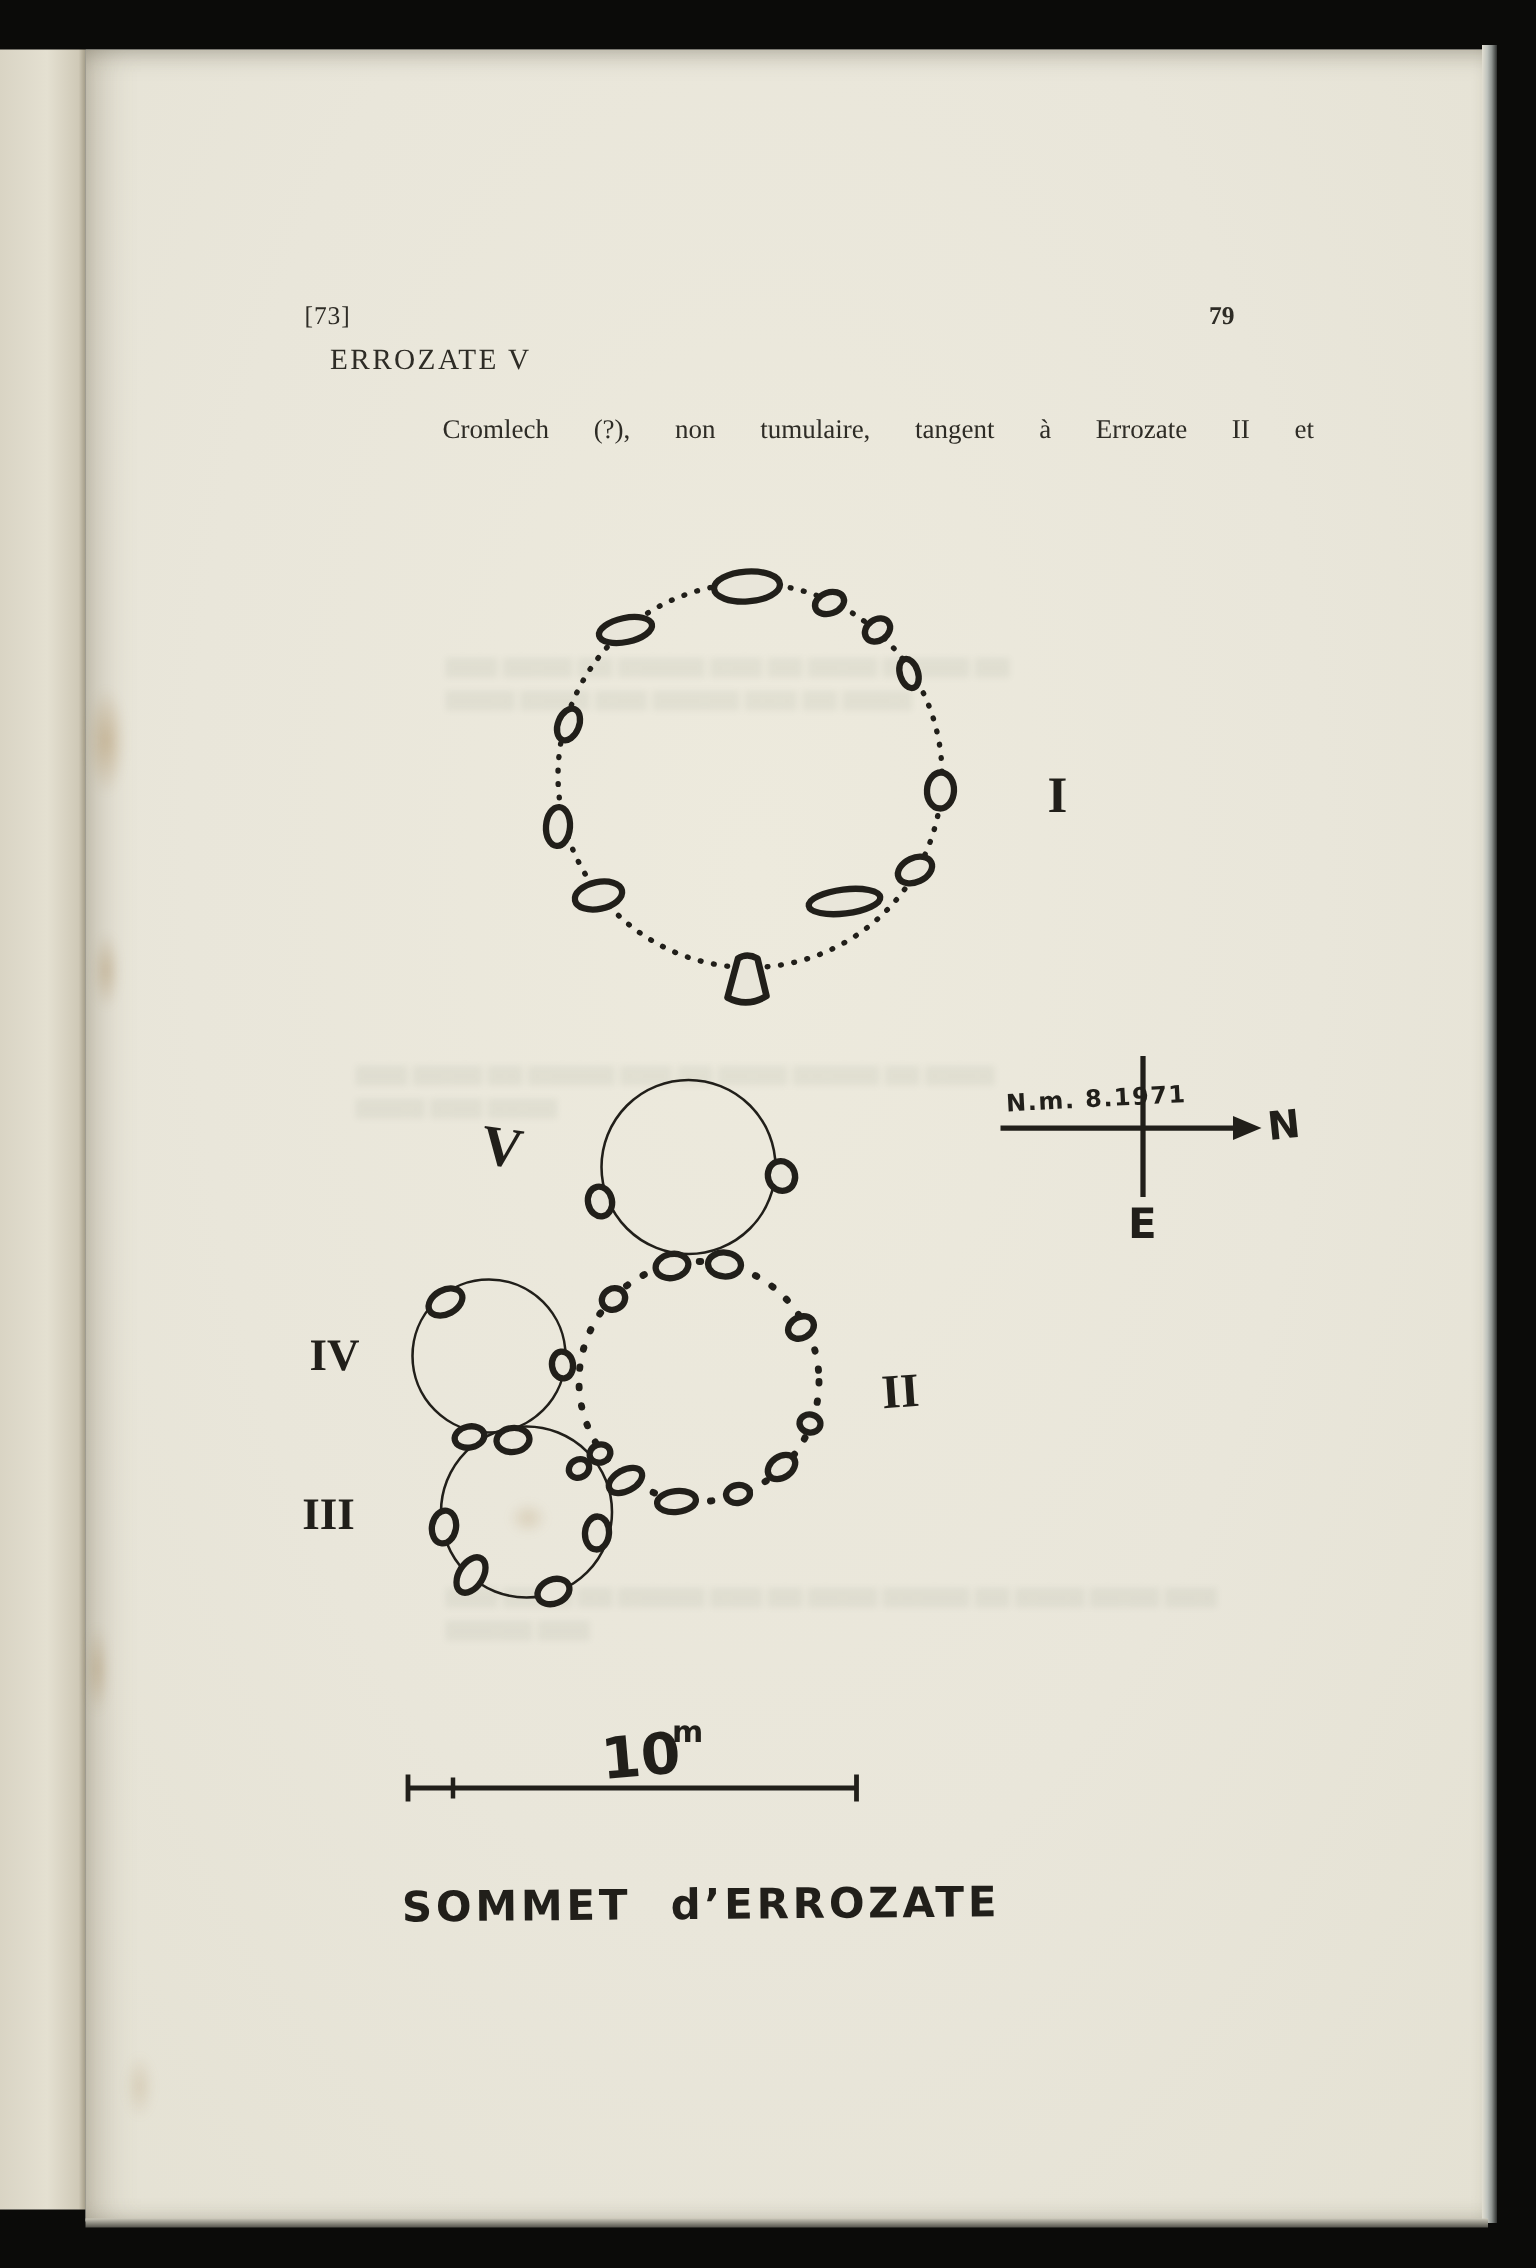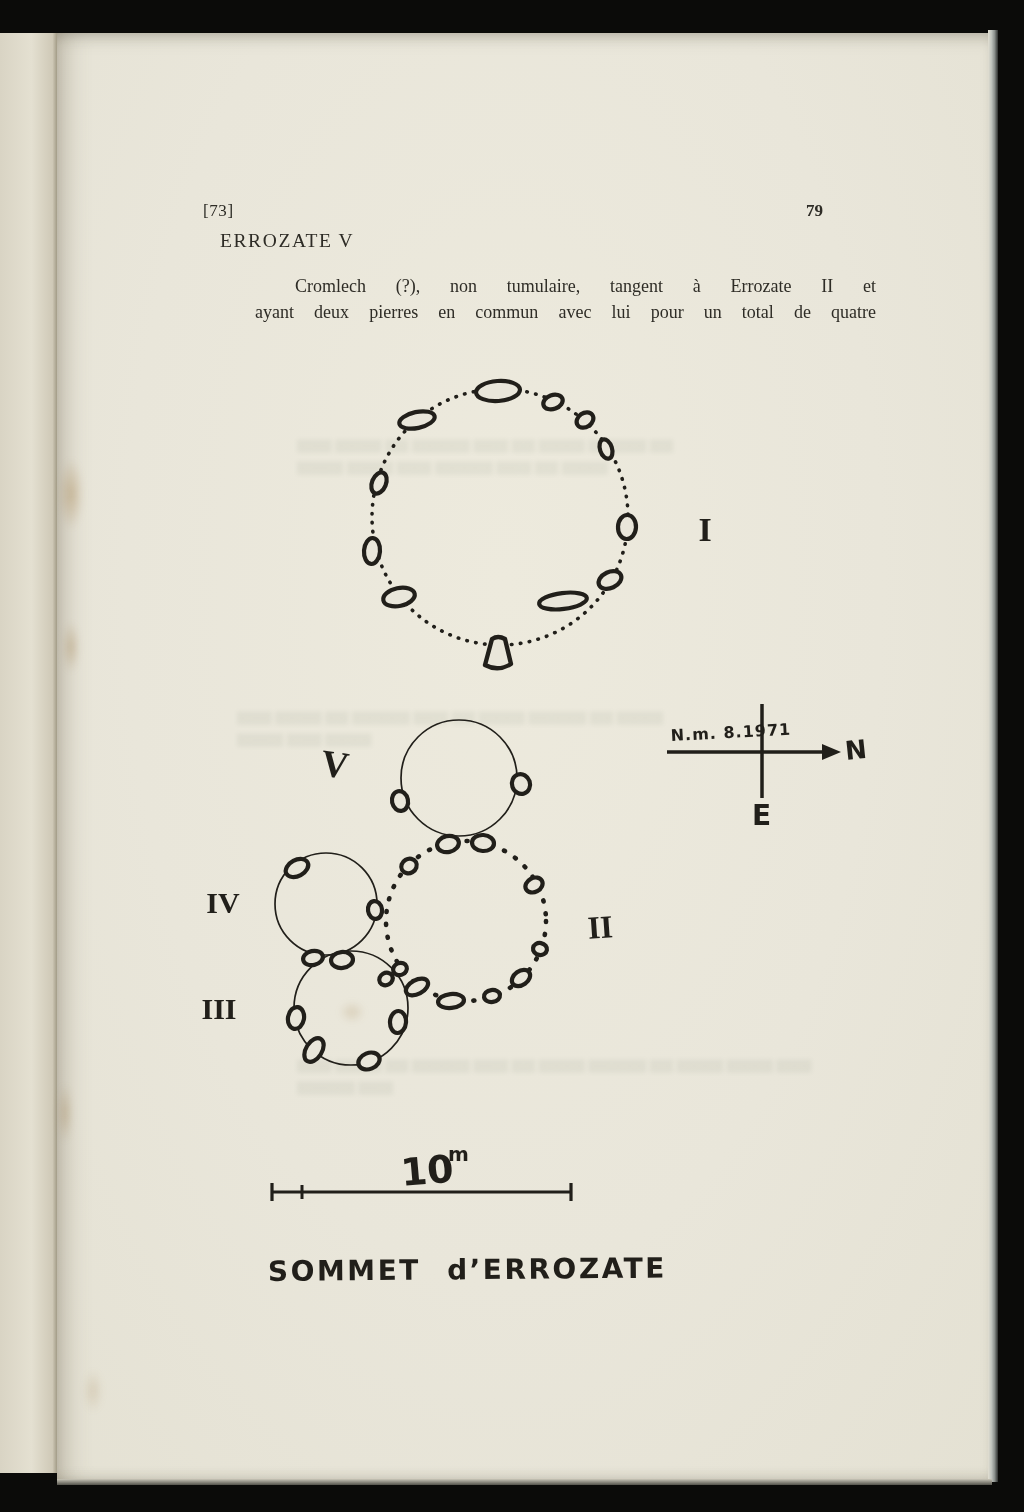--- a/index.html
+++ b/index.html
@@ -58,21 +58,20 @@
 
     <header class="running-head">
       <span class="ref">[73]</span>
       <span class="num">79</span>
     </header>
 
     <h1 class="section-title">ERROZATE V</h1>
 
     <div class="body-text">
       <div class="bline indent">Cromlech (?), non tumulaire, tangent à Errozate II et</div>
-      <div class="bline">ayant deux pierres en commun avec lui pour un total de quatre</div>
     </div>
   </div>
 
   <svg class="figure" id="figure" viewBox="0 0 1024 1512">
       <g>
         <circle stroke-width="3.6" stroke-dasharray="0.5 8.5" stroke-linecap="round" cx="500" cy="517" r="128" fill="none" stroke="#211f1a"></circle>
         <ellipse cx="498" cy="391" rx="22" ry="10" transform="rotate(-4 498 391)" fill="#e9e6da" stroke="#211f1a" stroke-width="4.2"></ellipse>
         <ellipse cx="553" cy="402" rx="10" ry="7" transform="rotate(-20 553 402)" fill="#e9e6da" stroke="#211f1a" stroke-width="4.2"></ellipse>
         <ellipse cx="585" cy="420" rx="9" ry="7" transform="rotate(-35 585 420)" fill="#e9e6da" stroke="#211f1a" stroke-width="4.2"></ellipse>
         <ellipse cx="606" cy="449" rx="6" ry="10" transform="rotate(-18 606 449)" fill="#e9e6da" stroke="#211f1a" stroke-width="4.2"></ellipse>

